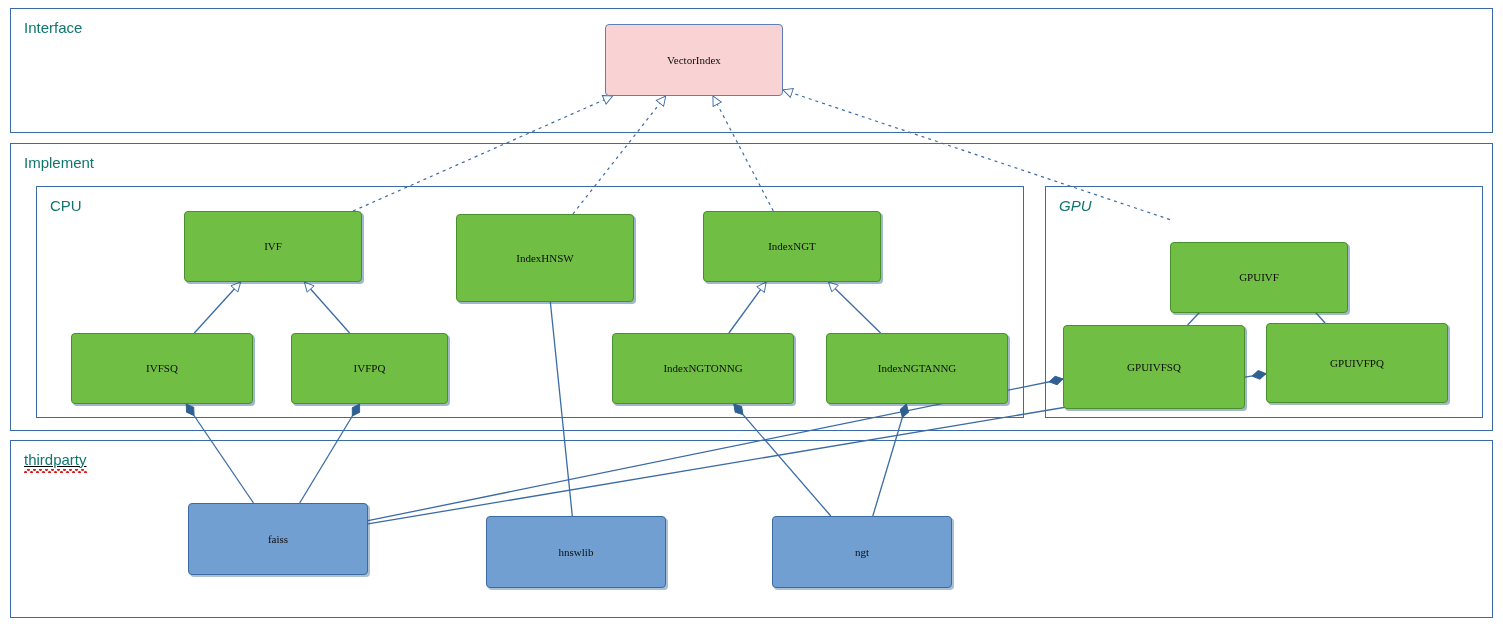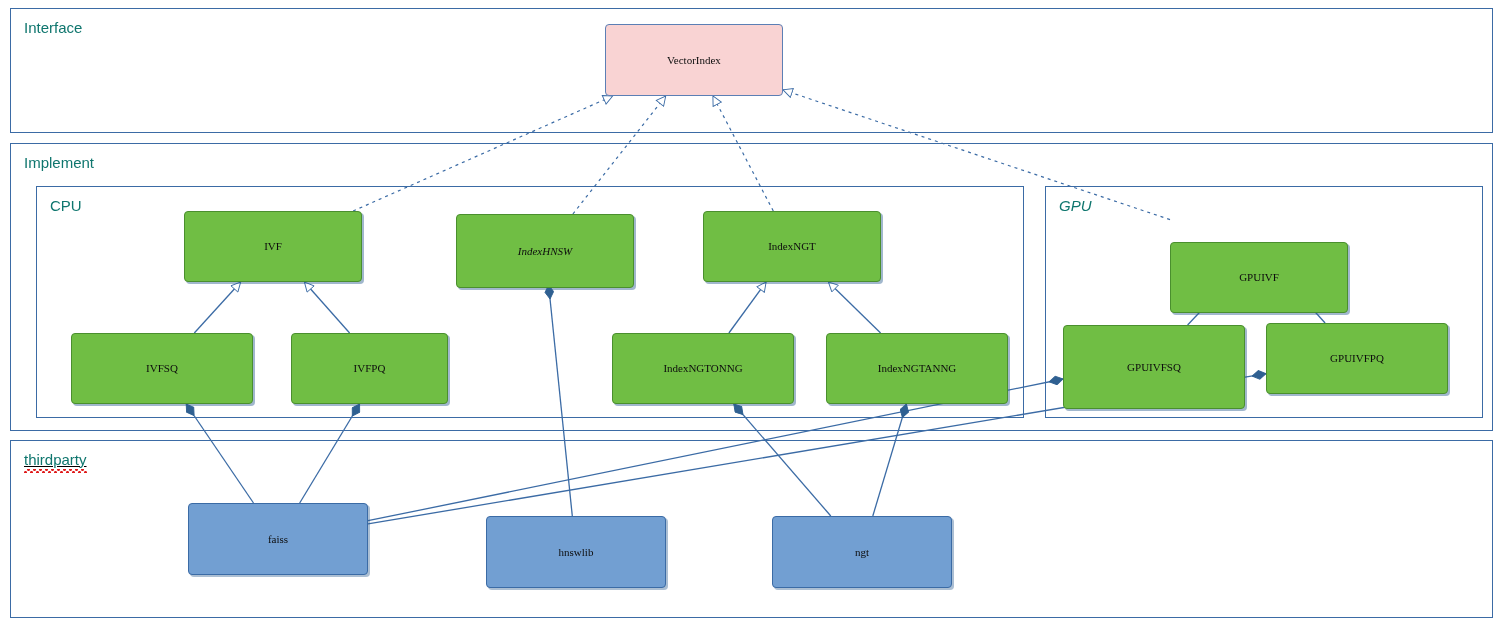--- a/index.html
+++ b/index.html
@@ -138,21 +138,21 @@
       </g>
   </svg>
 
   <div id="nodes-layer">
       <div class="node iface" style="left: 605px; top: 24px; width: 178px; height: 72px;">
         <span>VectorIndex</span>
       </div>
       <div class="node impl" style="left: 184px; top: 211px; width: 178px; height: 71px;">
         <span>IVF</span>
       </div>
-      <div class="node impl" style="left: 456px; top: 214px; width: 178px; height: 74px; font-style: italic;">
+      <div class="node impl" style="left: 456px; top: 214px; width: 178px; height: 88px;">
         <span>IndexHNSW</span>
       </div>
       <div class="node impl" style="left: 703px; top: 211px; width: 178px; height: 71px;">
         <span>IndexNGT</span>
       </div>
       <div class="node impl" style="left: 71px; top: 333px; width: 182px; height: 71px;">
         <span>IVFSQ</span>
       </div>
       <div class="node impl" style="left: 291px; top: 333px; width: 157px; height: 71px;">
         <span>IVFPQ</span>
@@ -162,21 +162,21 @@
       </div>
       <div class="node impl" style="left: 826px; top: 333px; width: 182px; height: 71px;">
         <span>IndexNGTANNG</span>
       </div>
       <div class="node impl" style="left: 1170px; top: 214px; width: 178px; height: 71px; margin-top: 28px;">
         <span>GPUIVF</span>
       </div>
       <div class="node impl" style="left: 1063px; top: 325px; width: 182px; height: 84px;">
         <span>GPUIVFSQ</span>
       </div>
-      <div class="node impl" style="left: 1266px; top: 323px; width: 182px; height: 71px;">
+      <div class="node impl" style="left: 1266px; top: 323px; width: 182px; height: 80px;">
         <span>GPUIVFPQ</span>
       </div>
       <div class="node third" style="left: 188px; top: 503px; width: 180px; height: 72px;">
         <span>faiss</span>
       </div>
       <div class="node third" style="left: 486px; top: 516px; width: 180px; height: 72px;">
         <span>hnswlib</span>
       </div>
       <div class="node third" style="left: 772px; top: 516px; width: 180px; height: 72px;">
         <span>ngt</span>

